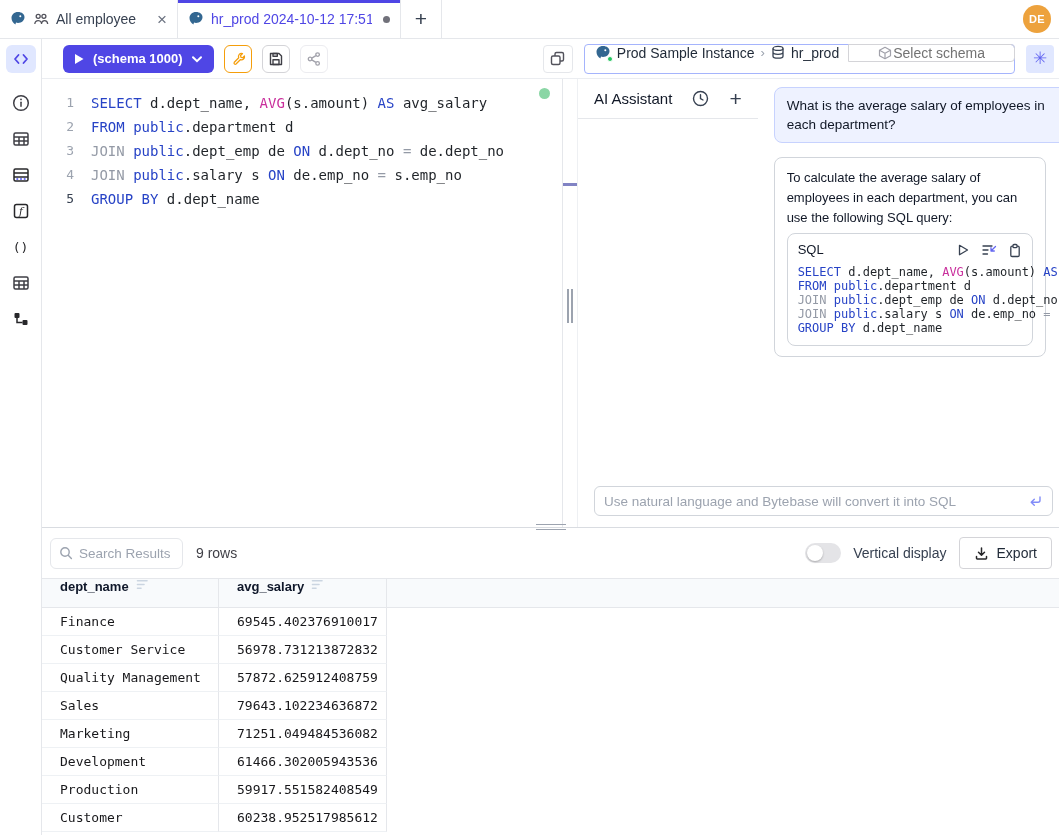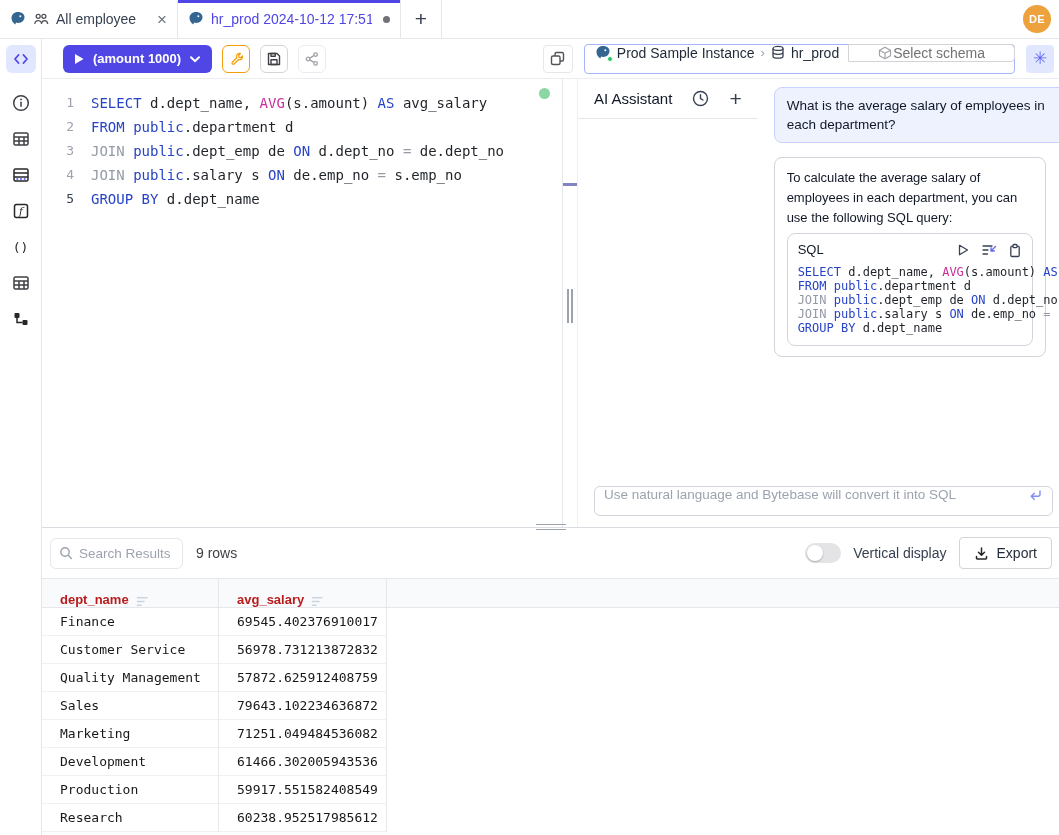--- a/index.html
+++ b/index.html
@@ -86,21 +86,21 @@
   .msg-user{margin-left:auto;width:316px;background:#eef2ff;border:1px solid #c7d2fe;border-radius:8px;
             padding:8px 12px;font-size:13.5px;line-height:19px;color:#111827}
   .msg-ai{margin-top:14px;margin-right:4px;background:#fff;border:1px solid #d1d5db;border-radius:8px;
           padding:10px 12px;font-size:13px;line-height:20px;color:#111827}
   .code-block{margin-top:5px;border:1px solid #d1d5db;border-radius:8px;padding:5px 10px 10px}
   .code-head{display:flex;align-items:center;font-size:13px;color:#111827;height:22px}
   .cb-icons{margin-left:auto;display:flex;gap:11px;align-items:center}
   .code-body{margin-top:4px;font-family:"DejaVu Sans Mono",monospace;font-size:12px}
   .code-body .code-line{height:14px;line-height:14px}
   .ai-input{position:absolute;left:16px;right:6px;bottom:11px;height:30px;border:1px solid #d1d5db;border-radius:6px;
-            display:flex;align-items:flex-start;padding:0 9px;gap:6px;background:#fff}
+            display:flex;align-items:center;padding:0 9px;gap:6px;background:#fff}
   .ai-input input{flex:1;border:none;outline:none;font-size:13.5px;color:#374151;font-family:inherit;background:transparent}
   input::placeholder{color:#9ca3af}
 
   
   .results{height:308px;border-top:1px solid #d9dce1;position:relative;flex:none;background:#fff}
   .hhandle{position:absolute;top:-4px;left:50%;width:30px;margin-left:-15px;height:6px;
            border-top:1px solid #9ca3af;border-bottom:1px solid #9ca3af}
   .res-controls{height:50px;display:flex;align-items:center;padding:0 7px 0 8px}
   .search-box{width:133px;height:31px;border:1px solid var(--border);border-radius:6px;display:flex;align-items:center;
               padding:0 8px;gap:6px;background:#fff}
@@ -108,21 +108,21 @@
   .row-count{margin-left:13px;font-size:14px;color:#3f3f46}
   .res-right{margin-left:auto;display:flex;align-items:center;gap:12px}
   .toggle{width:36px;height:20px;border-radius:10px;background:#e4e4e7;position:relative}
   .toggle::after{content:"";position:absolute;left:2px;top:2px;width:16px;height:16px;border-radius:50%;background:#fff;
                  box-shadow:0 1px 2px rgba(0,0,0,.25)}
   .toggle-label{font-size:14px;color:#374151}
   .export-btn{height:32px;border:1px solid #d4d4d8;border-radius:4px;background:#fff;display:flex;align-items:center;
               gap:8px;padding:0 14px;font-size:14px;color:#1f2937}
 
   .table-header{height:30px;display:flex;background:#f8fafc;border-top:1px solid var(--border);border-bottom:1px solid var(--border)}
-  .th{display:flex;align-items:flex-end;padding-left:18px;gap:7px;font-size:13px;font-weight:bold;color:#b91c1c}
+  .th{display:flex;align-items:flex-start;padding-left:18px;gap:7px;font-size:13px;font-weight:bold;color:#0f172a}
   .th1{width:177px;border-right:1px solid var(--border)}
   .th2{width:168px;border-right:1px solid var(--border)}
   .th3{flex:1}
   .trow{display:flex;height:28px}
   .td{display:flex;align-items:center;padding-left:18px;font-family:"DejaVu Sans Mono",monospace;font-size:13px;
       color:#18181b;border-right:1px solid var(--border);border-bottom:1px solid #eef1f4;white-space:nowrap;overflow:hidden}
   .td1{width:177px}
   .td2{width:168px}
 </style>
 </head>
@@ -234,21 +234,21 @@
 
     <div class="content">
 
       <div class="toolbar">
         <div class="run-btn">
           <span style="display:flex">
             <svg width="11" height="12" viewBox="0 0 11 12">
                 <path d="M1 1l8.5 5L1 11z" fill="#fff"></path>
               </svg>
           </span>
-          <span>(amount 1000)</span>
+          <span>(schema 1000)</span>
           <span style="display:flex">
             <svg width="12" height="12" viewBox="0 0 12 12" fill="none" stroke="#fff" stroke-width="2" stroke-linecap="round">
                 <path d="M2 4.2l4 4 4-4"></path>
               </svg>
           </span>
         </div>
         <div class="icon-btn wrench">
           <span style="display:flex">
             <svg width="16" height="16" viewBox="0 0 16 16" fill="none" stroke="#f59e0b" stroke-width="1.5" stroke-linejoin="round">
                 <path d="M13.9 2.1l-2.3 2.3.5 2.1 2.1.5 2-2a3.6 3.6 0 0 1-4.7 4.2l-5.3 5.3a1.5 1.5 0 0 1-2.1-2.1L9.4 7A3.6 3.6 0 0 1 13.9 2.1z" transform="scale(.84) translate(1 1)"></path>
@@ -469,21 +469,21 @@
             </div>
             <div class="trow">
               <div class="td td1">Development</div>
               <div class="td td2">61466.302005943536</div>
             </div>
             <div class="trow">
               <div class="td td1">Production</div>
               <div class="td td2">59917.551582408549</div>
             </div>
             <div class="trow">
-              <div class="td td1">Research</div>
+              <div class="td td1">Customer</div>
               <div class="td td2">60238.952517985612</div>
             </div>
           </div>
       </div>
 
     </div>
   </div>
 </div>
 
 </body></html>

